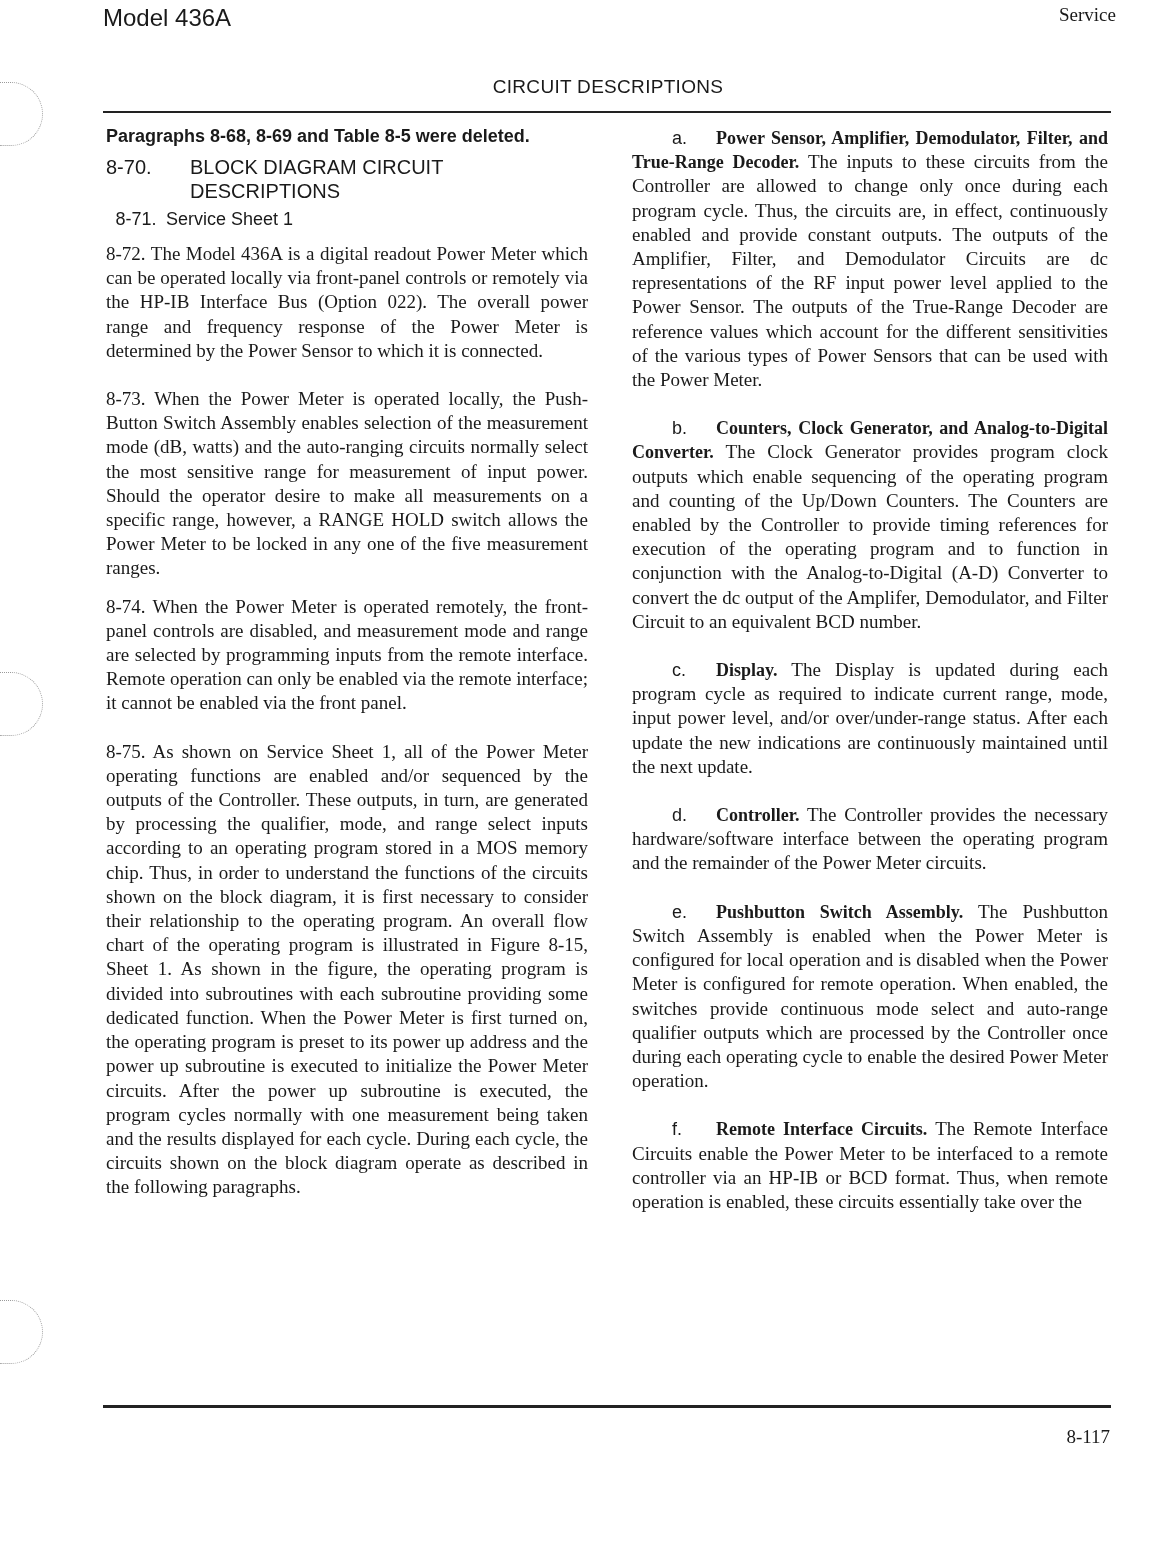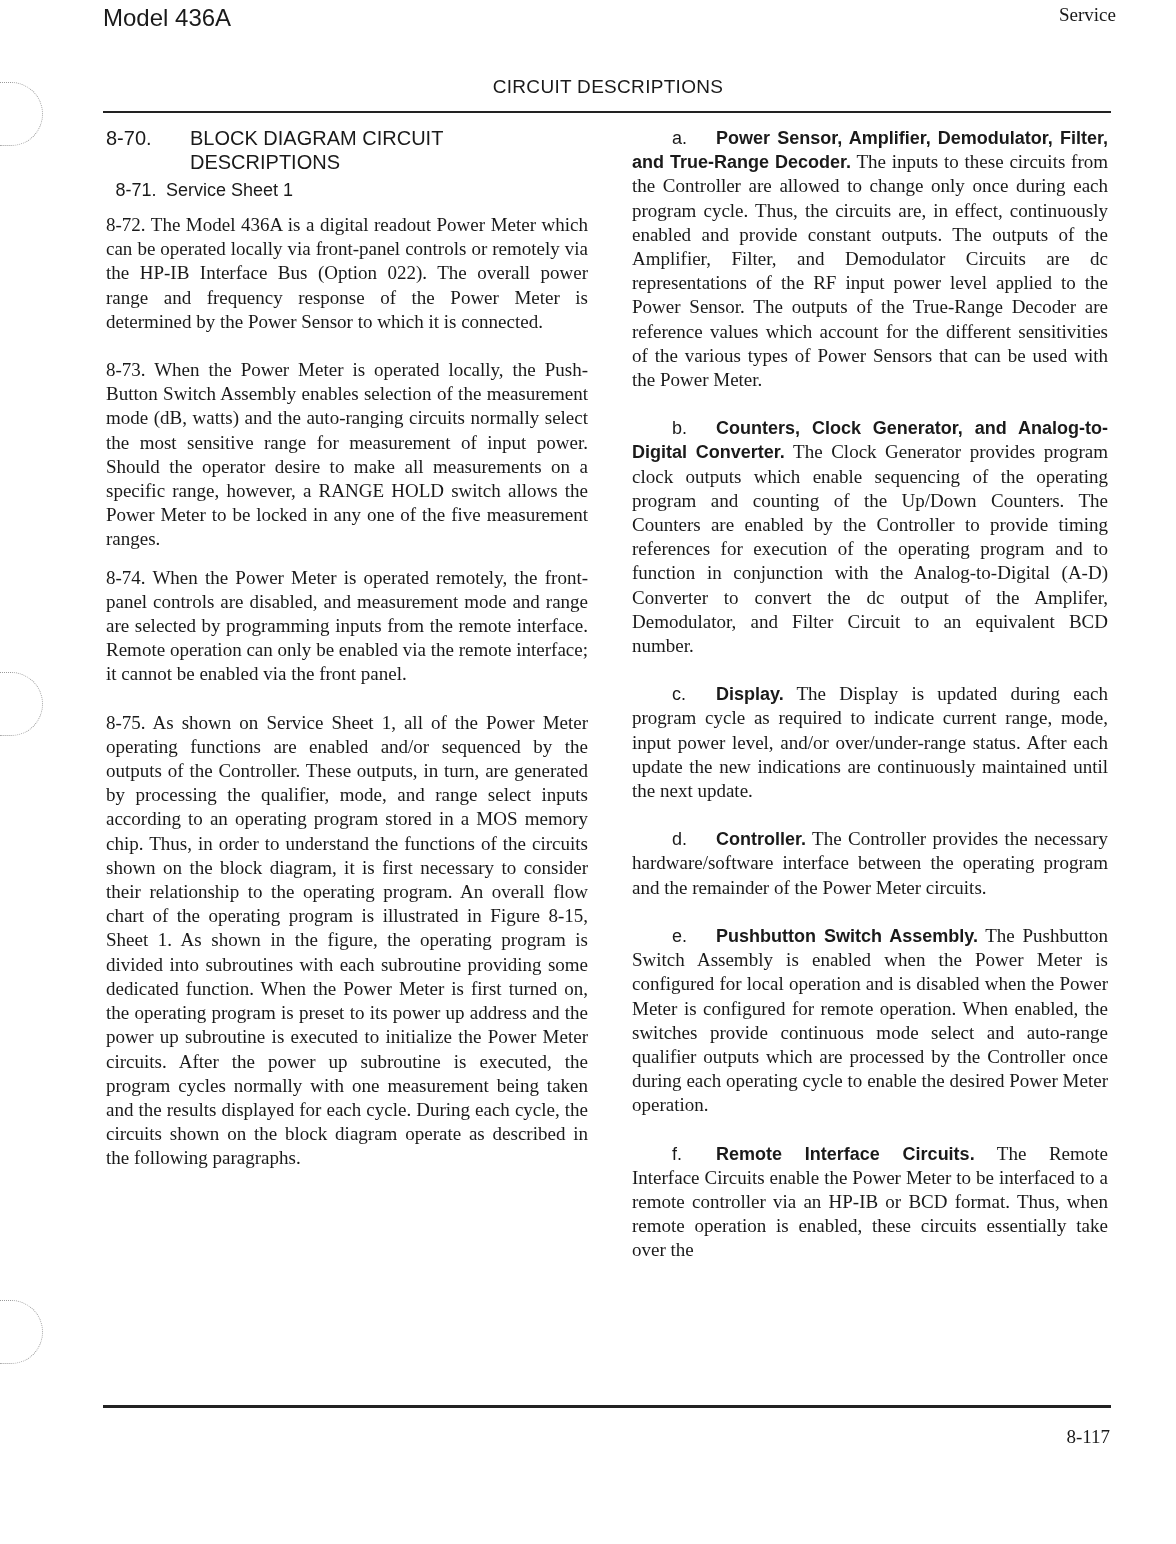--- a/index.html
+++ b/index.html
@@ -13,40 +13,41 @@
     #page-num { position:absolute; right:66px; top:1426px; font-family:"Liberation Serif", serif; font-size:19px; }
     .col { position:absolute; top:126px; width:482px; }
     #col-left { left:106px; }
     #col-right { left:632px; width:476px; }
     .p { font-family:"Liberation Serif", serif; font-size:19px; line-height:24.2px; text-align:justify; margin:0; hyphens:none; }
     .h-note { font-family:"Liberation Sans", sans-serif; font-size:18px; margin:0 0 8px 0; }
     .h-main { font-family:"Liberation Sans", sans-serif; font-size:20px; line-height:24px; margin:0 0 6px 0; display:flex; }
     .h-main .num { width:84px; flex:none; }
     .h-sub { font-family:"Liberation Sans", sans-serif; font-size:18px; margin:0 0 12px 0; display:flex; }
     .h-sub .num { width:60px; flex:none;text-align:center; }
-    .lead { font-family:Liberation Sans, sans-serif; font-weight:bold; font-size:18px; }
+    .lead { font-family:Liberation Serif, serif; font-weight:bold; font-size:18px; }
     .sub { margin:0; }
     .sub .letter { display:inline-block; font-family:"Liberation Sans", sans-serif; font-size:18px; margin-left:40px; width:44px; }
     .gap-s { height:14px; }
     .gap-m { height:24px; }
     .hole { position:absolute; width:42px; height:62px; border:1.5px dotted #9a9a9a; border-left:none; border-radius:0 40px 40px 0; left:0; }
   </style>
 </head>
 <body>
 
 <div class="hole" style="top:82px;"></div>
 <div class="hole" style="top:672px;"></div>
 <div class="hole" style="top:1300px;"></div>
 
 <div id="hdr-left">Model 436A</div>
 <div id="hdr-right">Service</div>
 <div id="section-title">CIRCUIT DESCRIPTIONS</div>
 <div id="rule-top" class="rule"></div>
 
 <div id="col-left" class="col">
+  <p class="h-note" style="font-weight:bold;">Paragraphs 8-68, 8-69 and Table 8-5 were deleted.</p>
   <div class="h-main">
     <span class="num">8-70.</span>
     <span style="width:260px;">BLOCK DIAGRAM CIRCUIT DESCRIPTIONS</span>
   </div>
   <div class="h-sub">
     <span class="num">8-71.</span>
     <span>Service Sheet 1</span>
   </div>
   <p class="p">8-72. The Model 436A is a digital readout Power Meter which can be operated locally via front-panel controls or remotely via the HP-IB Interface Bus (Option 022). The overall power range and frequency response of the Power Meter is determined by the Power Sensor to which it is connected.</p>
   <div class="gap-m"></div>

